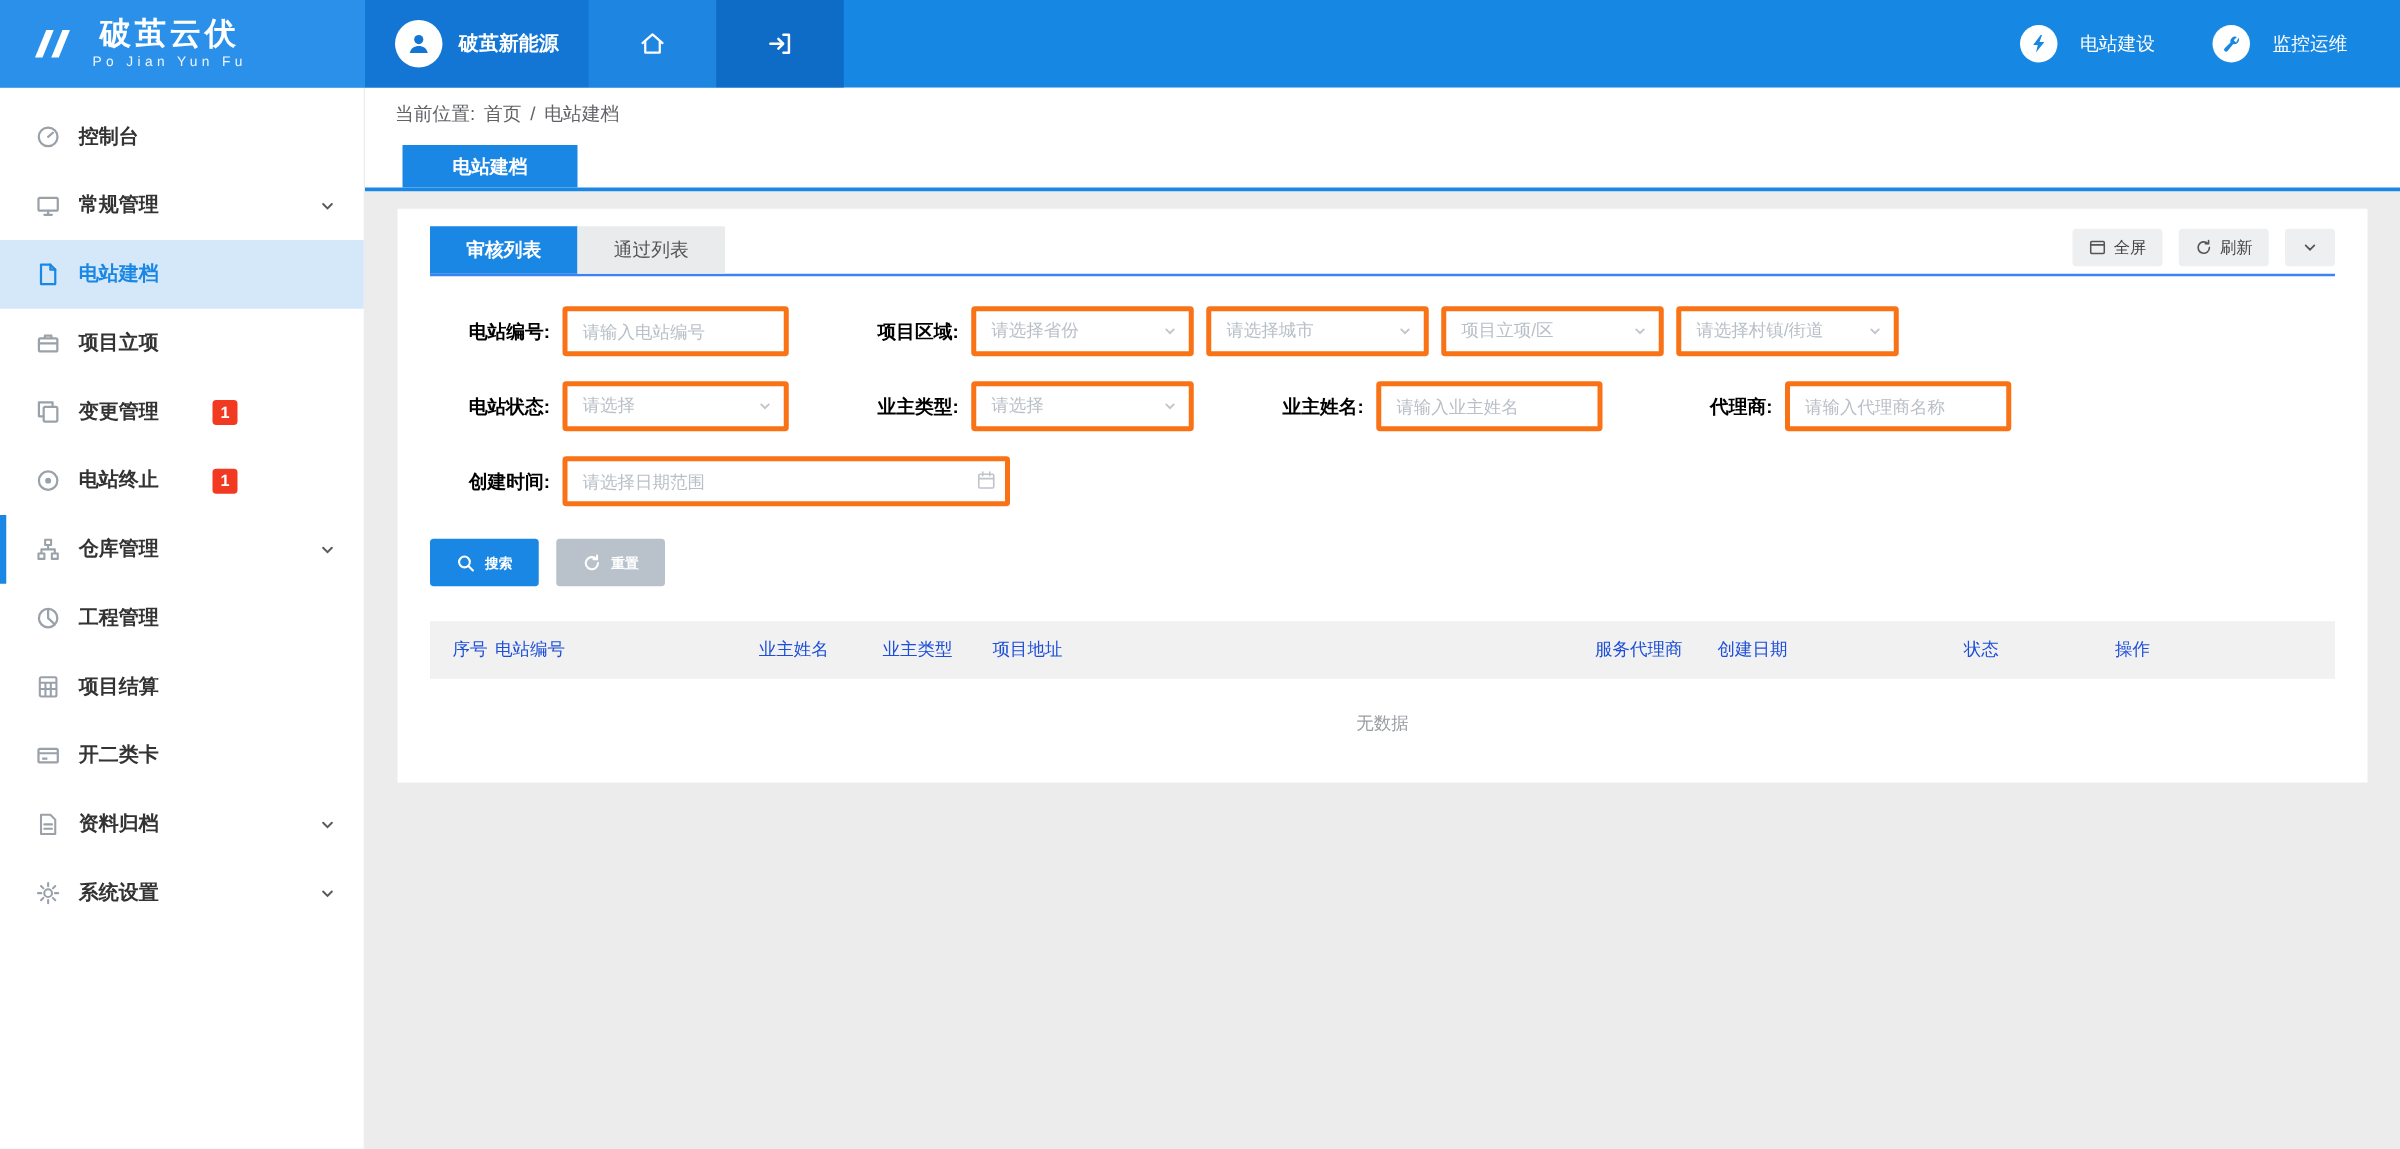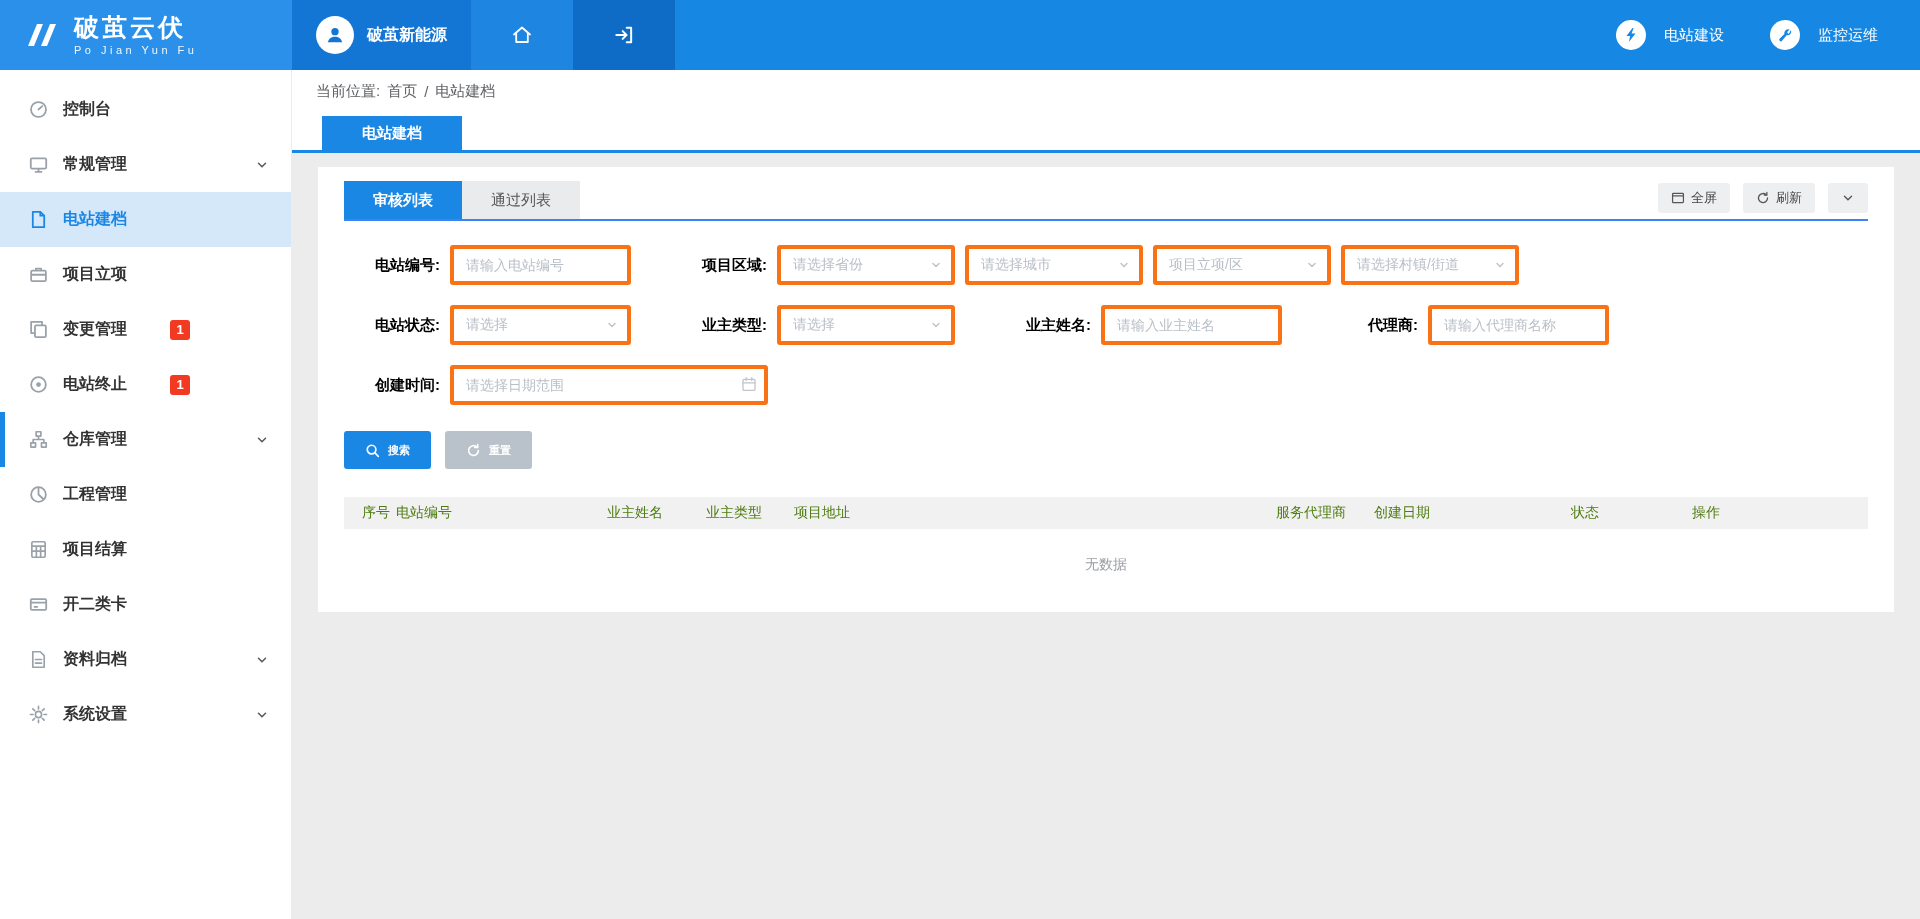--- a/index.html
+++ b/index.html
@@ -1,21 +1,21 @@
 <!DOCTYPE html>
 <html><head>
 <meta charset="utf-8">
 <style>
   * { box-sizing: border-box; margin: 0; padding: 0; }
   html,body { width:1920px; height:919px; overflow:hidden;
     font-family:"Liberation Sans", sans-serif; background:#ececec; }
 
   
   .header { position:absolute; top:0; left:0; width:1920px; height:70px;
-    background:#1787e4; color:#fff; display:flex; align-items:stretch; z-index:10; }
+    background:#1787e4; color:#fff; display:flex; align-items:stretch; z-index:10;text-align:center; }
   .logo-area { width:292px; background:#2a90e9; display:flex; align-items:center;
     padding-left:24px; gap:12px; flex:none; }
   .logo-text .t { font-size:25px; font-weight:bold; letter-spacing:3px; line-height:1.1; }
   .logo-text .s { font-size:11px; letter-spacing:3.5px; opacity:.92; margin-top:2px; }
   .user-area { background:#1376d4; display:flex; align-items:center; gap:13px;
     padding:0 24px; flex:none; cursor:pointer; }
   .avatar { width:38px; height:38px; border-radius:50%; background:#fff;
     display:flex; align-items:center; justify-content:center; }
   .company { font-size:16px; font-weight:bold; }
   .hbtn { width:102px; display:flex; align-items:center; justify-content:center;
@@ -74,35 +74,35 @@
   .sp { width:40px; flex:none; }
   .sp-s { width:10px; flex:none; }
   .control { height:40px; border:4px solid #f97316; border-radius:3px;
     background:#fff; font-size:14px; }
   input.control { padding:0 12px; color:#333; outline:none; font-family:inherit; }
   input.control::placeholder { color:#b9bfc7; }
   .select { display:flex; align-items:center; justify-content:space-between;
     padding:0 9px 0 12px; color:#b9bfc7; cursor:pointer; }
   .select .ph { overflow:hidden; white-space:nowrap; }
   .caret { color:#c0c4cc; display:flex; flex:none; margin-left:6px; }
-  .w-input { width:181px; } .w-sel { width:178px; } .w-date { width:318px; }
+  .w-input { width:181px; } .w-sel { width:178px; } .w-date { width:358px; }
   .date-wrap { position:relative; }
   .date-wrap input { width:100%; padding-right:38px; }
   .cal-icon { position:absolute; right:11px; top:11px; color:#c0c4cc; }
 
   .btn-row { display:flex; gap:14px; margin:26px 0 28px; }
   .btn { height:38px; padding:0 21px; border:none; border-radius:3px; color:#fff;
     font-size:11px; display:flex; align-items:center; gap:8px; cursor:pointer;
     font-family:inherit; font-weight:bold; }
   .btn.search { background:#1b87e5; }
   .btn.reset { background:#b9c2cb; }
 
   
-  .thead { display:flex; align-items:center; background:#f1f1f1; height:32px;
-    font-size:14px; color:#4d7c0f; }
+  .thead { display:flex; align-items:center; background:#f1f1f1; height:46px;
+    font-size:14px; color:#1d4ed8; }
   .th { flex:none; padding-right:6px; white-space:nowrap; }
   .c0 { width:52px; padding-left:18px; } .c1 { width:211px; } .c2 { width:99px; }
   .c3 { width:88px; } .c4 { width:482px; } .c5 { width:98px; } .c6 { width:197px; }
   .c7 { width:121px; } .c8 { flex:1; }
   .empty { text-align:center; color:#9a9da2; font-size:14px; padding:27px 0 26px; }
 
   svg { display:block; }
 </style>
 </head>
 <body>

